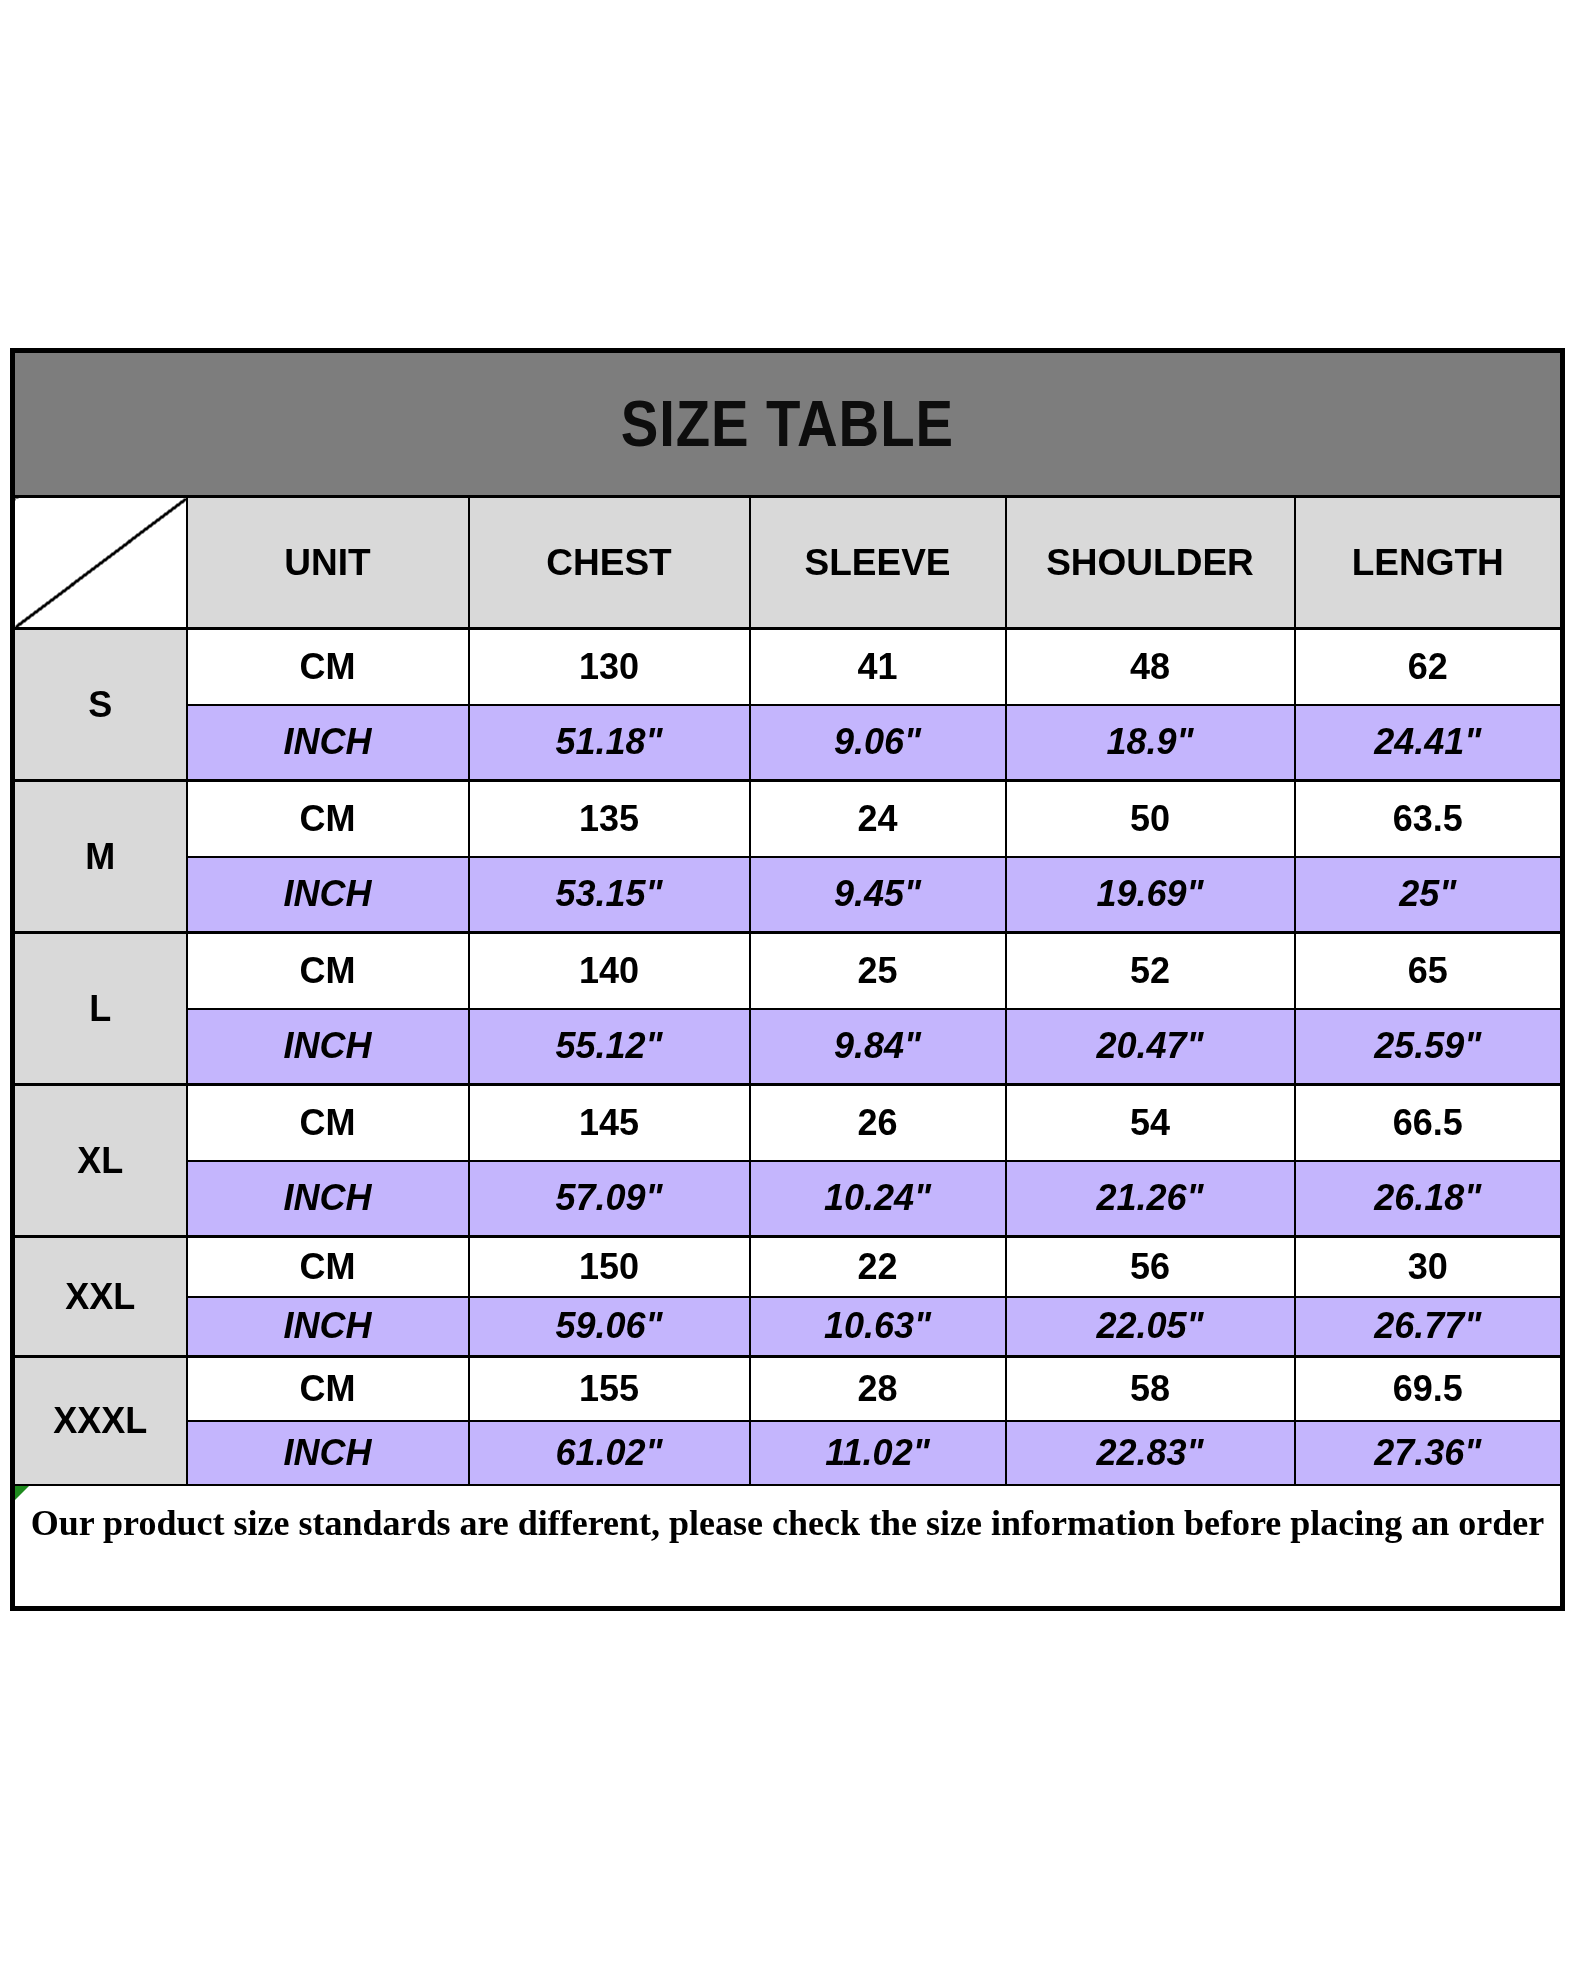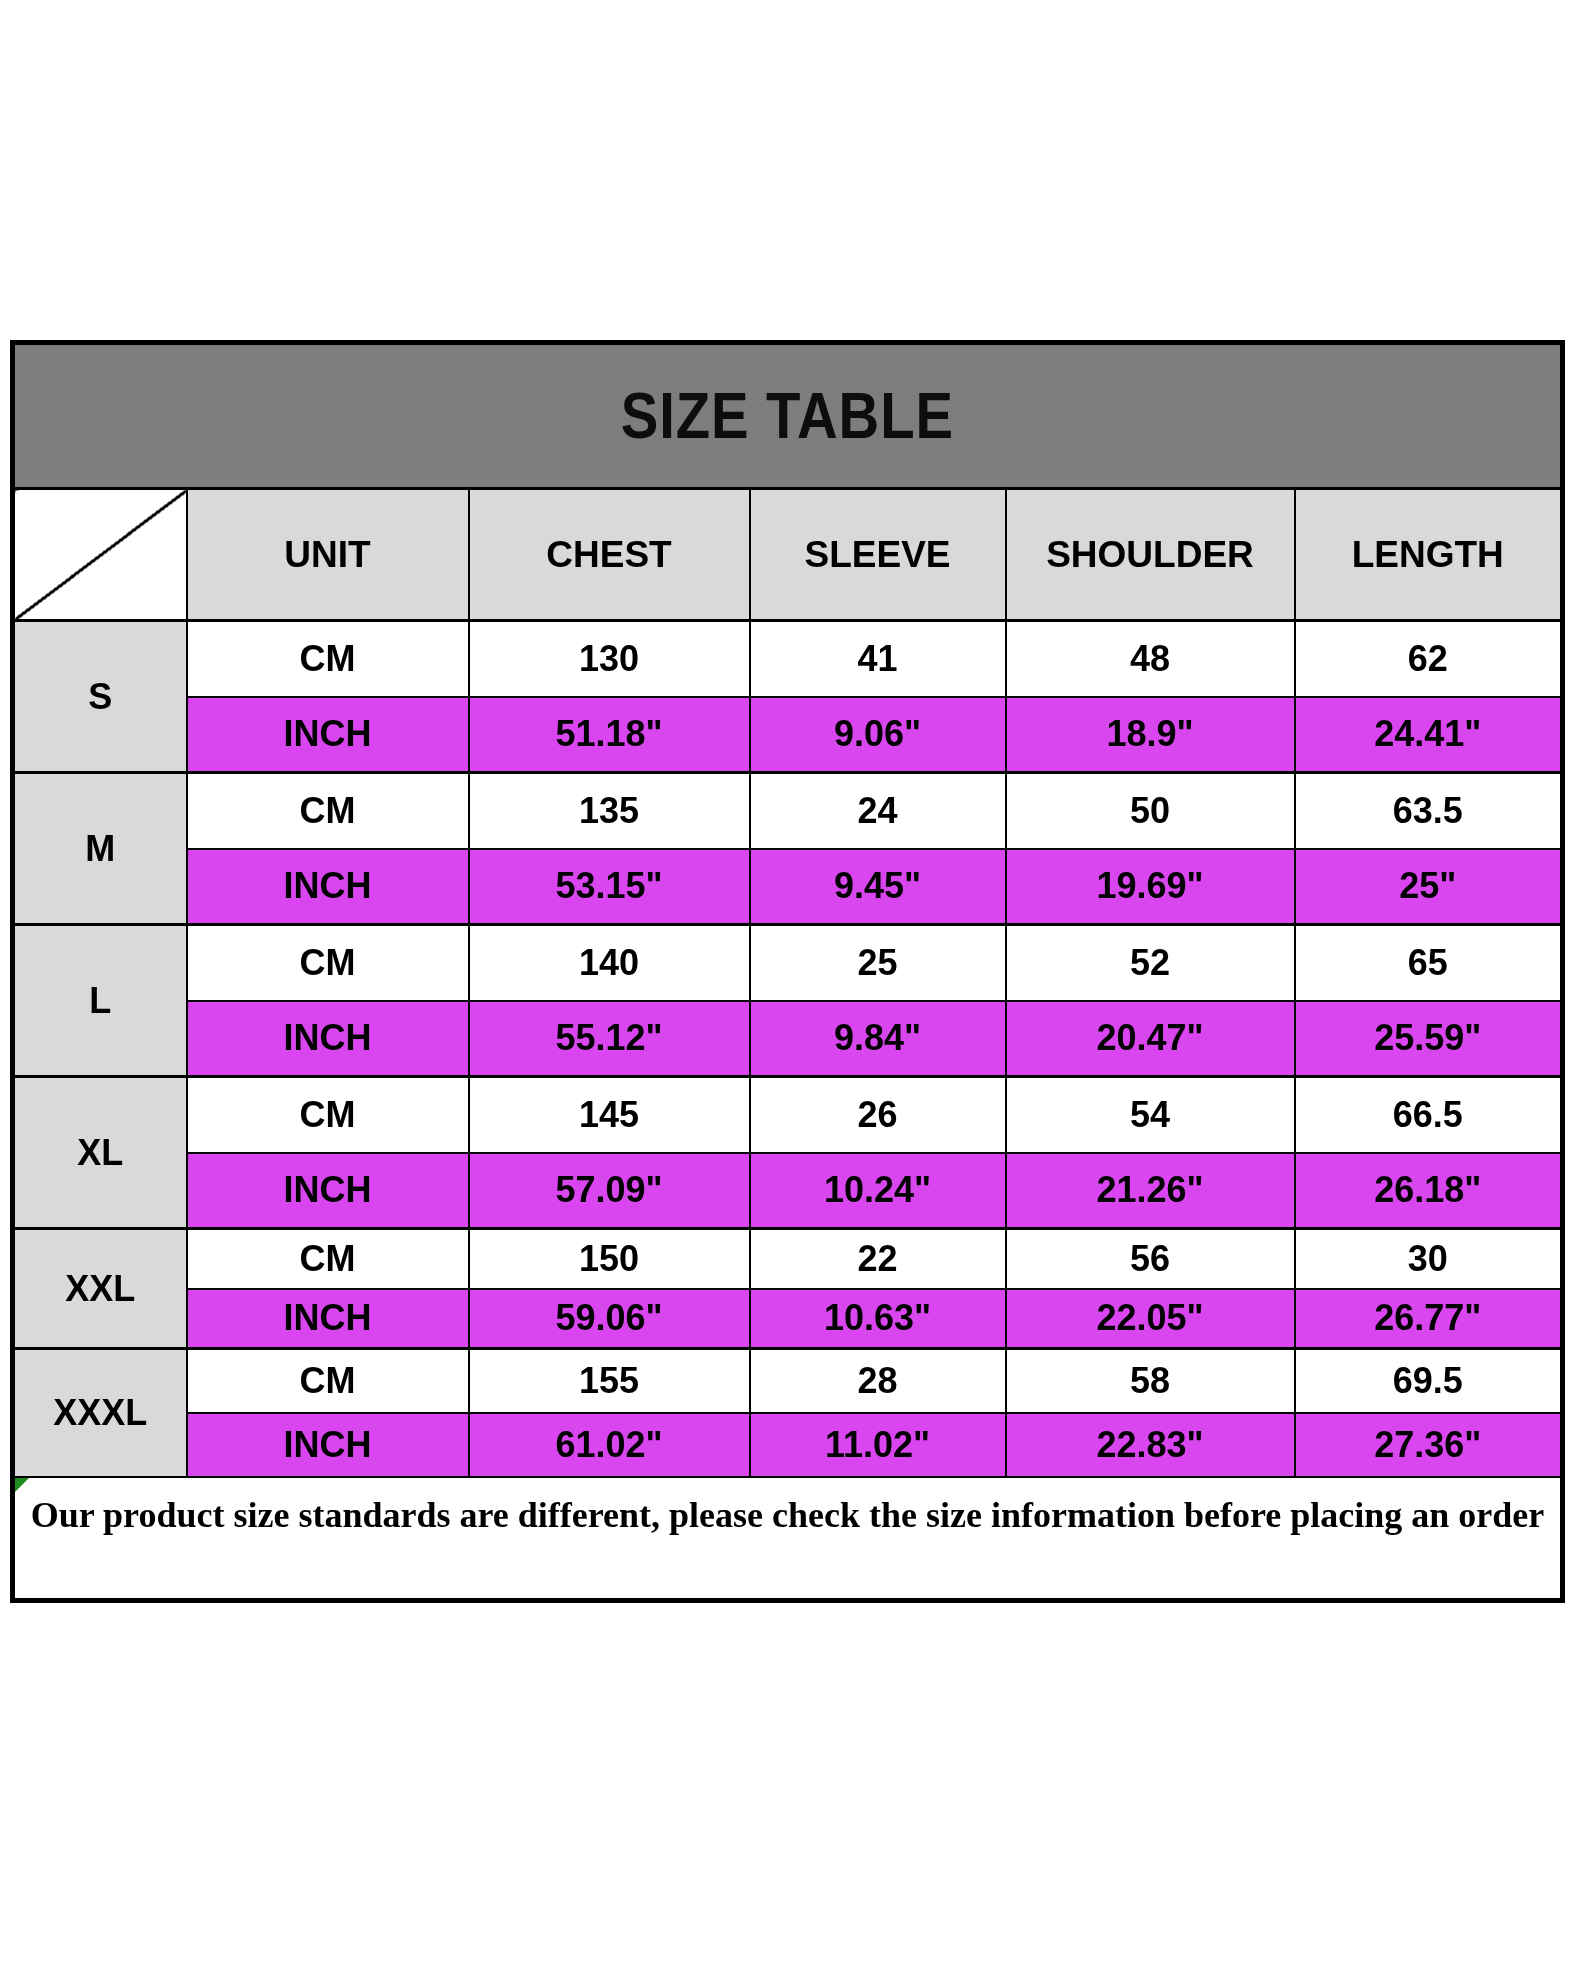--- a/index.html
+++ b/index.html
@@ -11,21 +11,21 @@
   .sheet {
     position: relative;
     width: 1572px;
     height: 1966px;
     background: #ffffff;
     overflow: hidden;
   }
   table.size-table {
     position: absolute;
     left: 10px;
-    top: 340px;
+    top: 348px;
     width: 1550px;
     border-collapse: collapse;
     table-layout: fixed;
     border: 5px solid #000000;
   }
   table.size-table td, table.size-table th {
     border: 2px solid #000000;
     text-align: center;
     vertical-align: middle;
     font-weight: bold;
@@ -59,21 +59,21 @@
         transparent calc(50% - 1.5px),
         #000000 calc(50% - 1.5px),
         #000000 calc(50% + 1.5px),
         transparent calc(50% + 1.5px)),
       #ffffff;
   }
   tr.h-lg { height: 76px; }
   tr.h-sm { height: 60px; }
   tr.h-md { height: 64px; }
   tr.cm-row td { background: #ffffff; }
-  tr.inch-row td { background: #d946ef; }
+  tr.inch-row td { background: #c4b5fd; font-style: italic; }
   td.size-cell { background: #d9d9d9 !important; font-size: 38px; }
   tr.block-start td { border-top: 3px solid #000000; }
   tr.note-row { height: 124px; }
   .note-cell {
     position: relative;
     background: #ffffff;
     vertical-align: top !important;
     border-top: 2px solid #000000;
     border-bottom: 5px solid #000000;
     font-family: Liberation Serif, serif;

